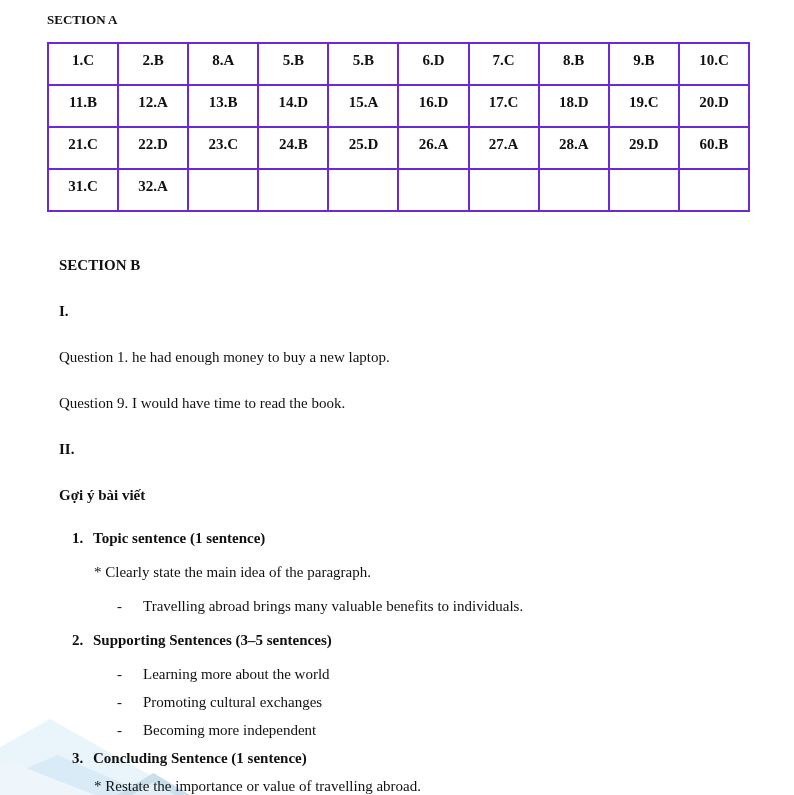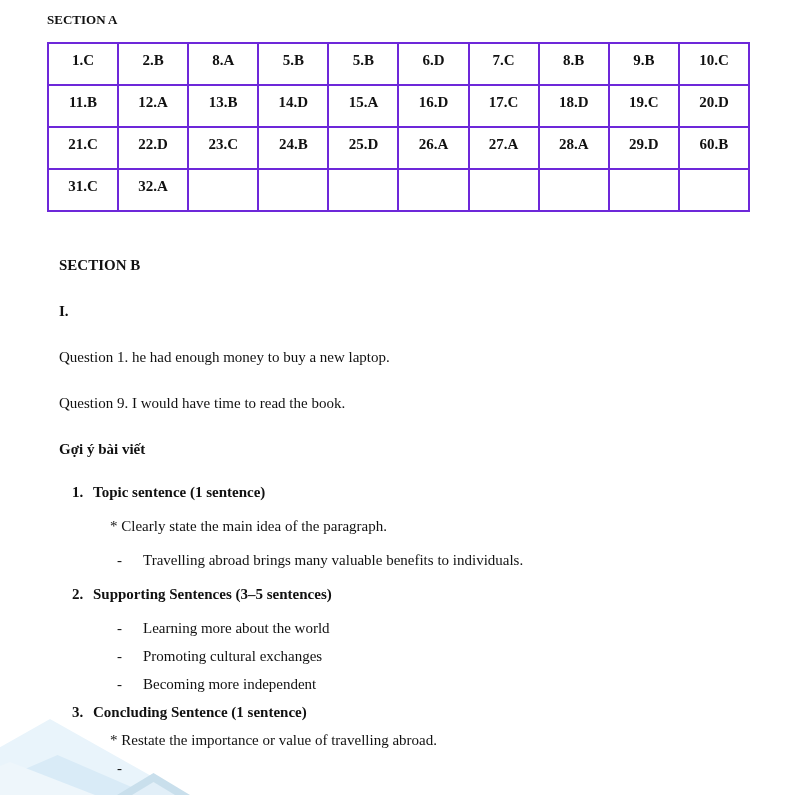--- a/index.html
+++ b/index.html
@@ -31,21 +31,21 @@
 
   .b-line { line-height:34px; margin:12px; }
   .mt-sec { margin-top:36px; }
   .bold { font-weight:bold; }
 
   .o-line { line-height:28px; margin:0; }
   .sp3 { margin-top:3px; }
   .sp6 { margin-top:6px; }
   .heading { font-weight:bold; display:flex; }
   .num { margin-left:25px; width:21px; flex:none; }
-  .note { margin-left:63px; }
+  .note { margin-left:47px; }
   .bullet { display:flex; }
   .dash { margin-left:70px; width:26px; flex:none; }
 </style>
 </head>
 <body>
 
 <div class="watermark">
   <div class="tri tri-a"></div>
   <div class="tri tri-b"></div>
   <div class="tri tri-c"></div>
@@ -107,20 +107,21 @@
       <td></td>
       <td></td>
     </tr>
   </tbody>
     </table>
 
   <div class="b-line bold mt-sec">SECTION B</div>
   <div class="b-line bold">I.</div>
   <div class="b-line">Question 1. he had enough money to buy a new laptop.</div>
   <div class="b-line">Question 9. I would have time to read the book.</div>
+  <div class="b-line bold">II.</div>
   <div class="b-line bold">Gợi ý bài viết</div>
 
   <div class="o-line heading sp3">
     <span class="num">1.</span>
     <span>Topic sentence (1 sentence)</span>
   </div>
   <div class="o-line note sp6">* Clearly state the main idea of the paragraph.</div>
   <div class="o-line bullet sp6">
     <span class="dash">-</span>
     <span>Travelling abroad brings many valuable benefits to individuals.</span>

